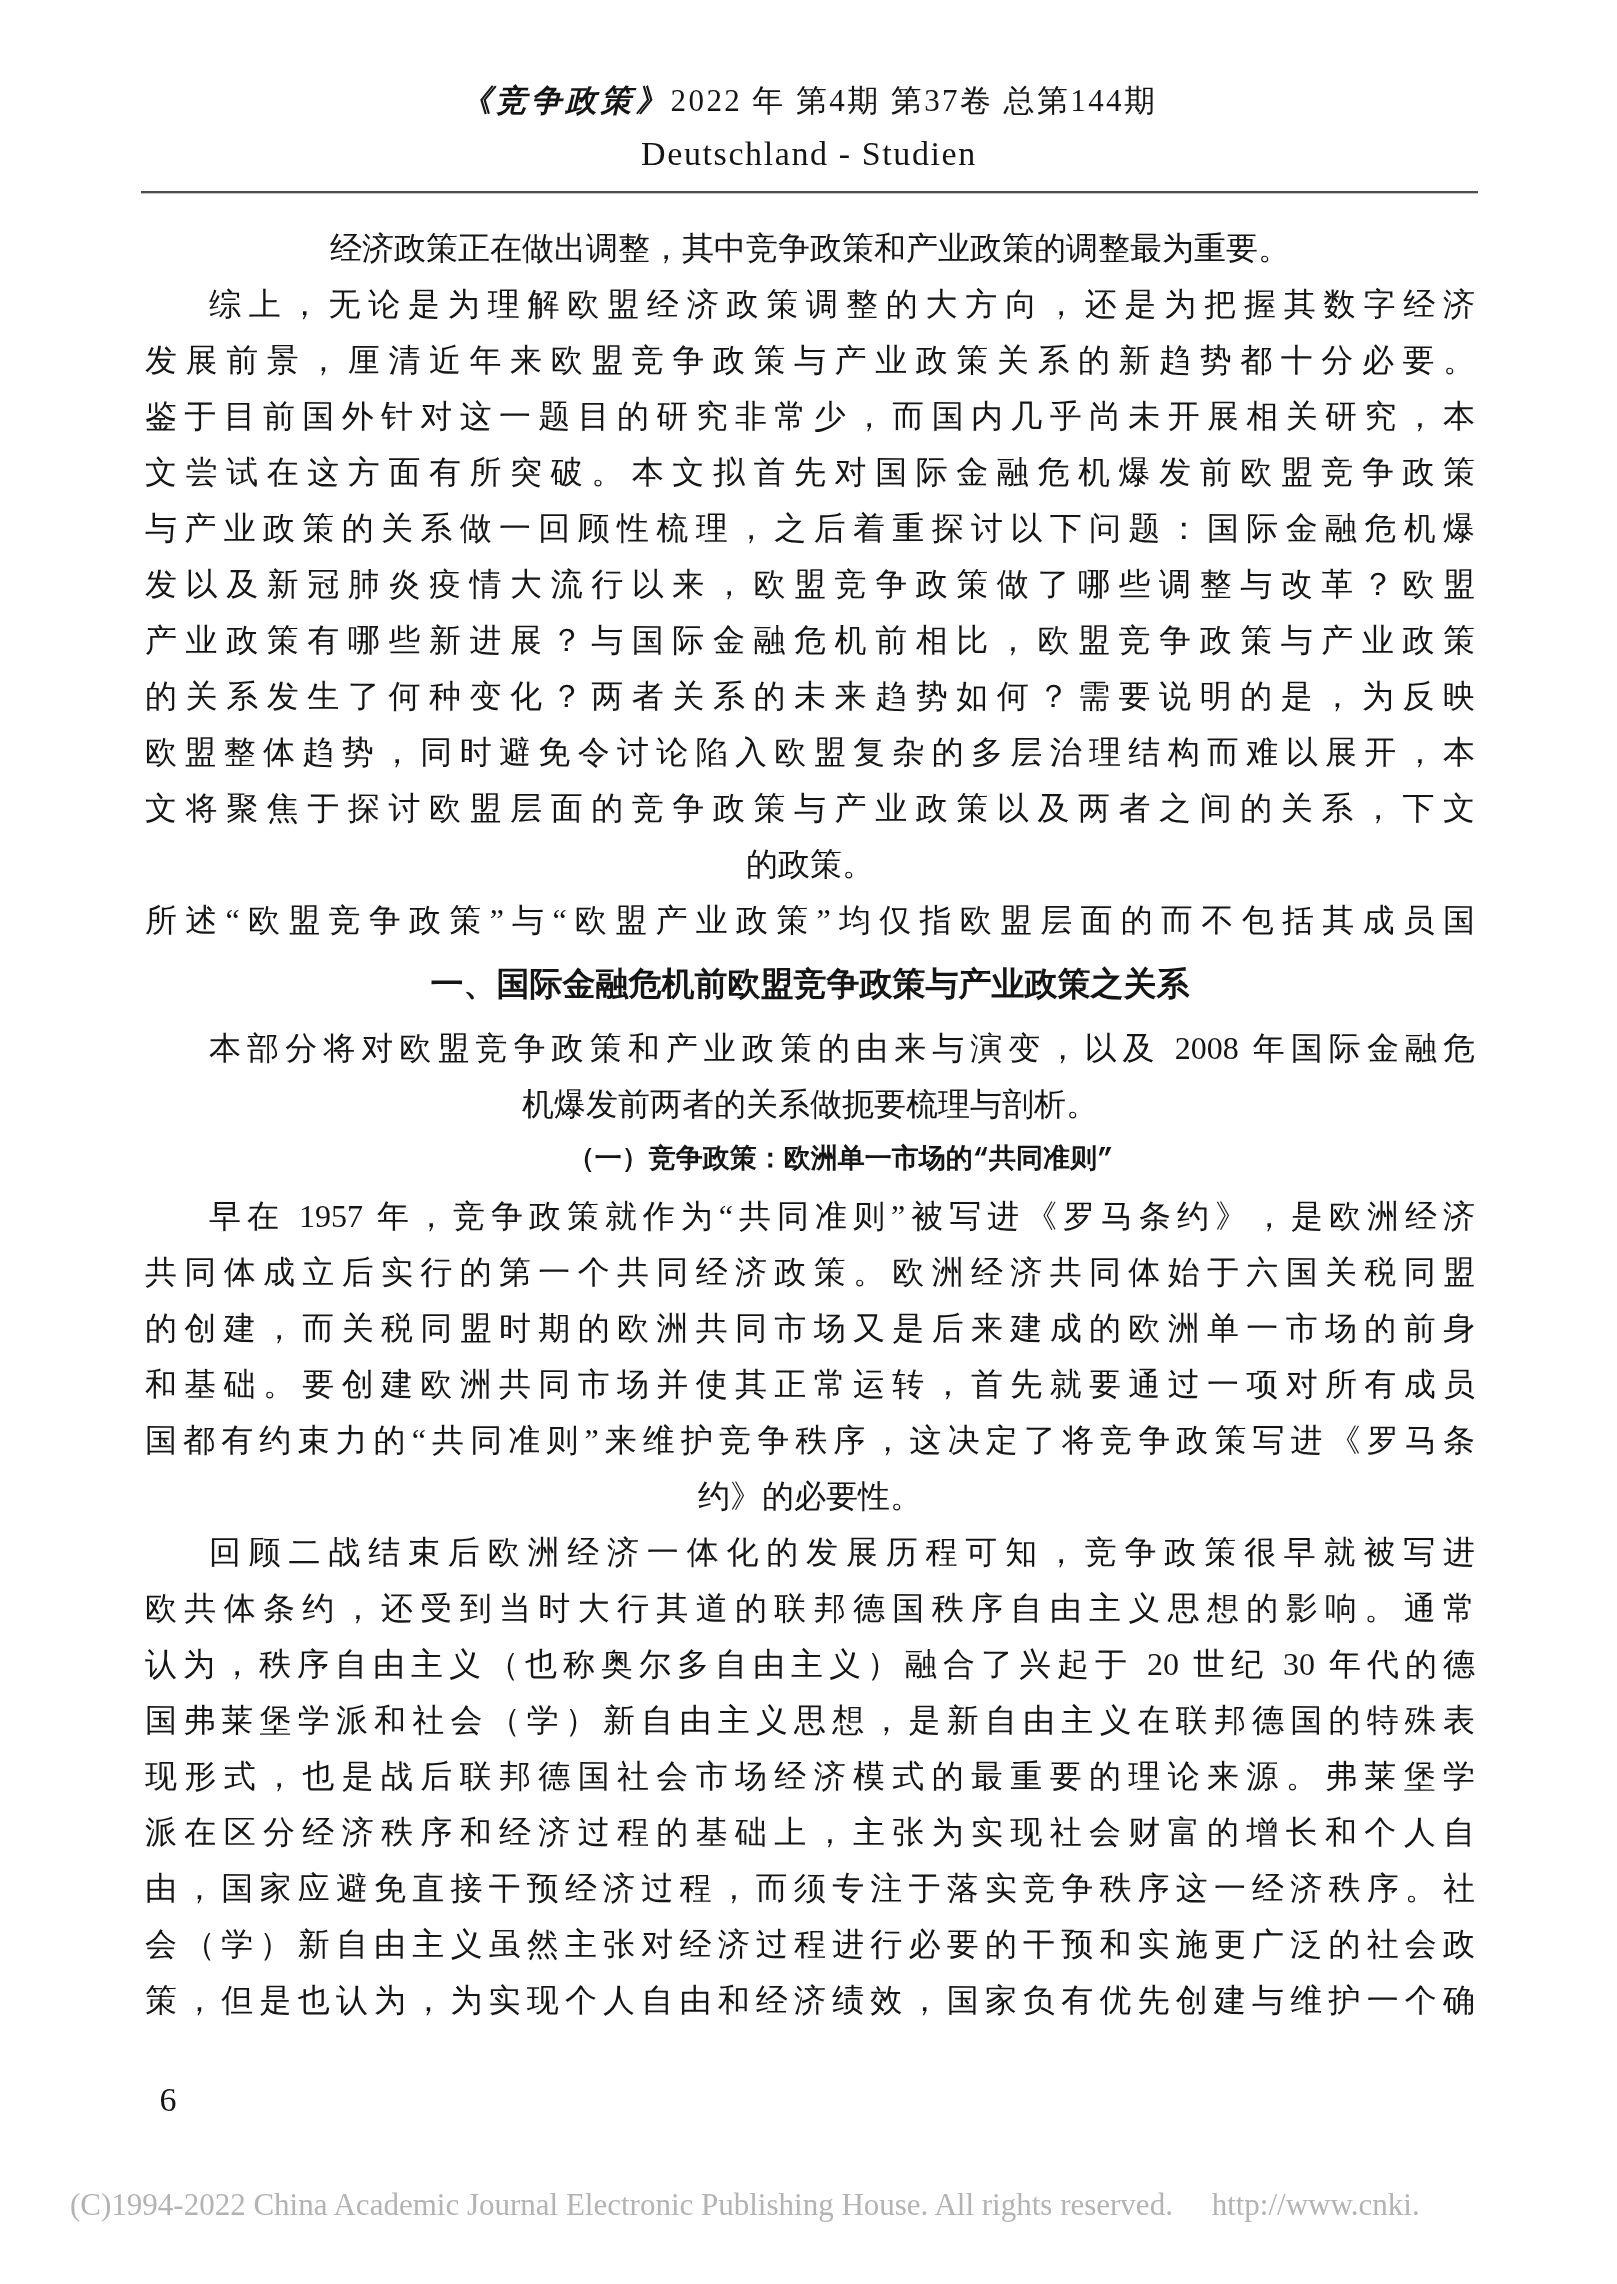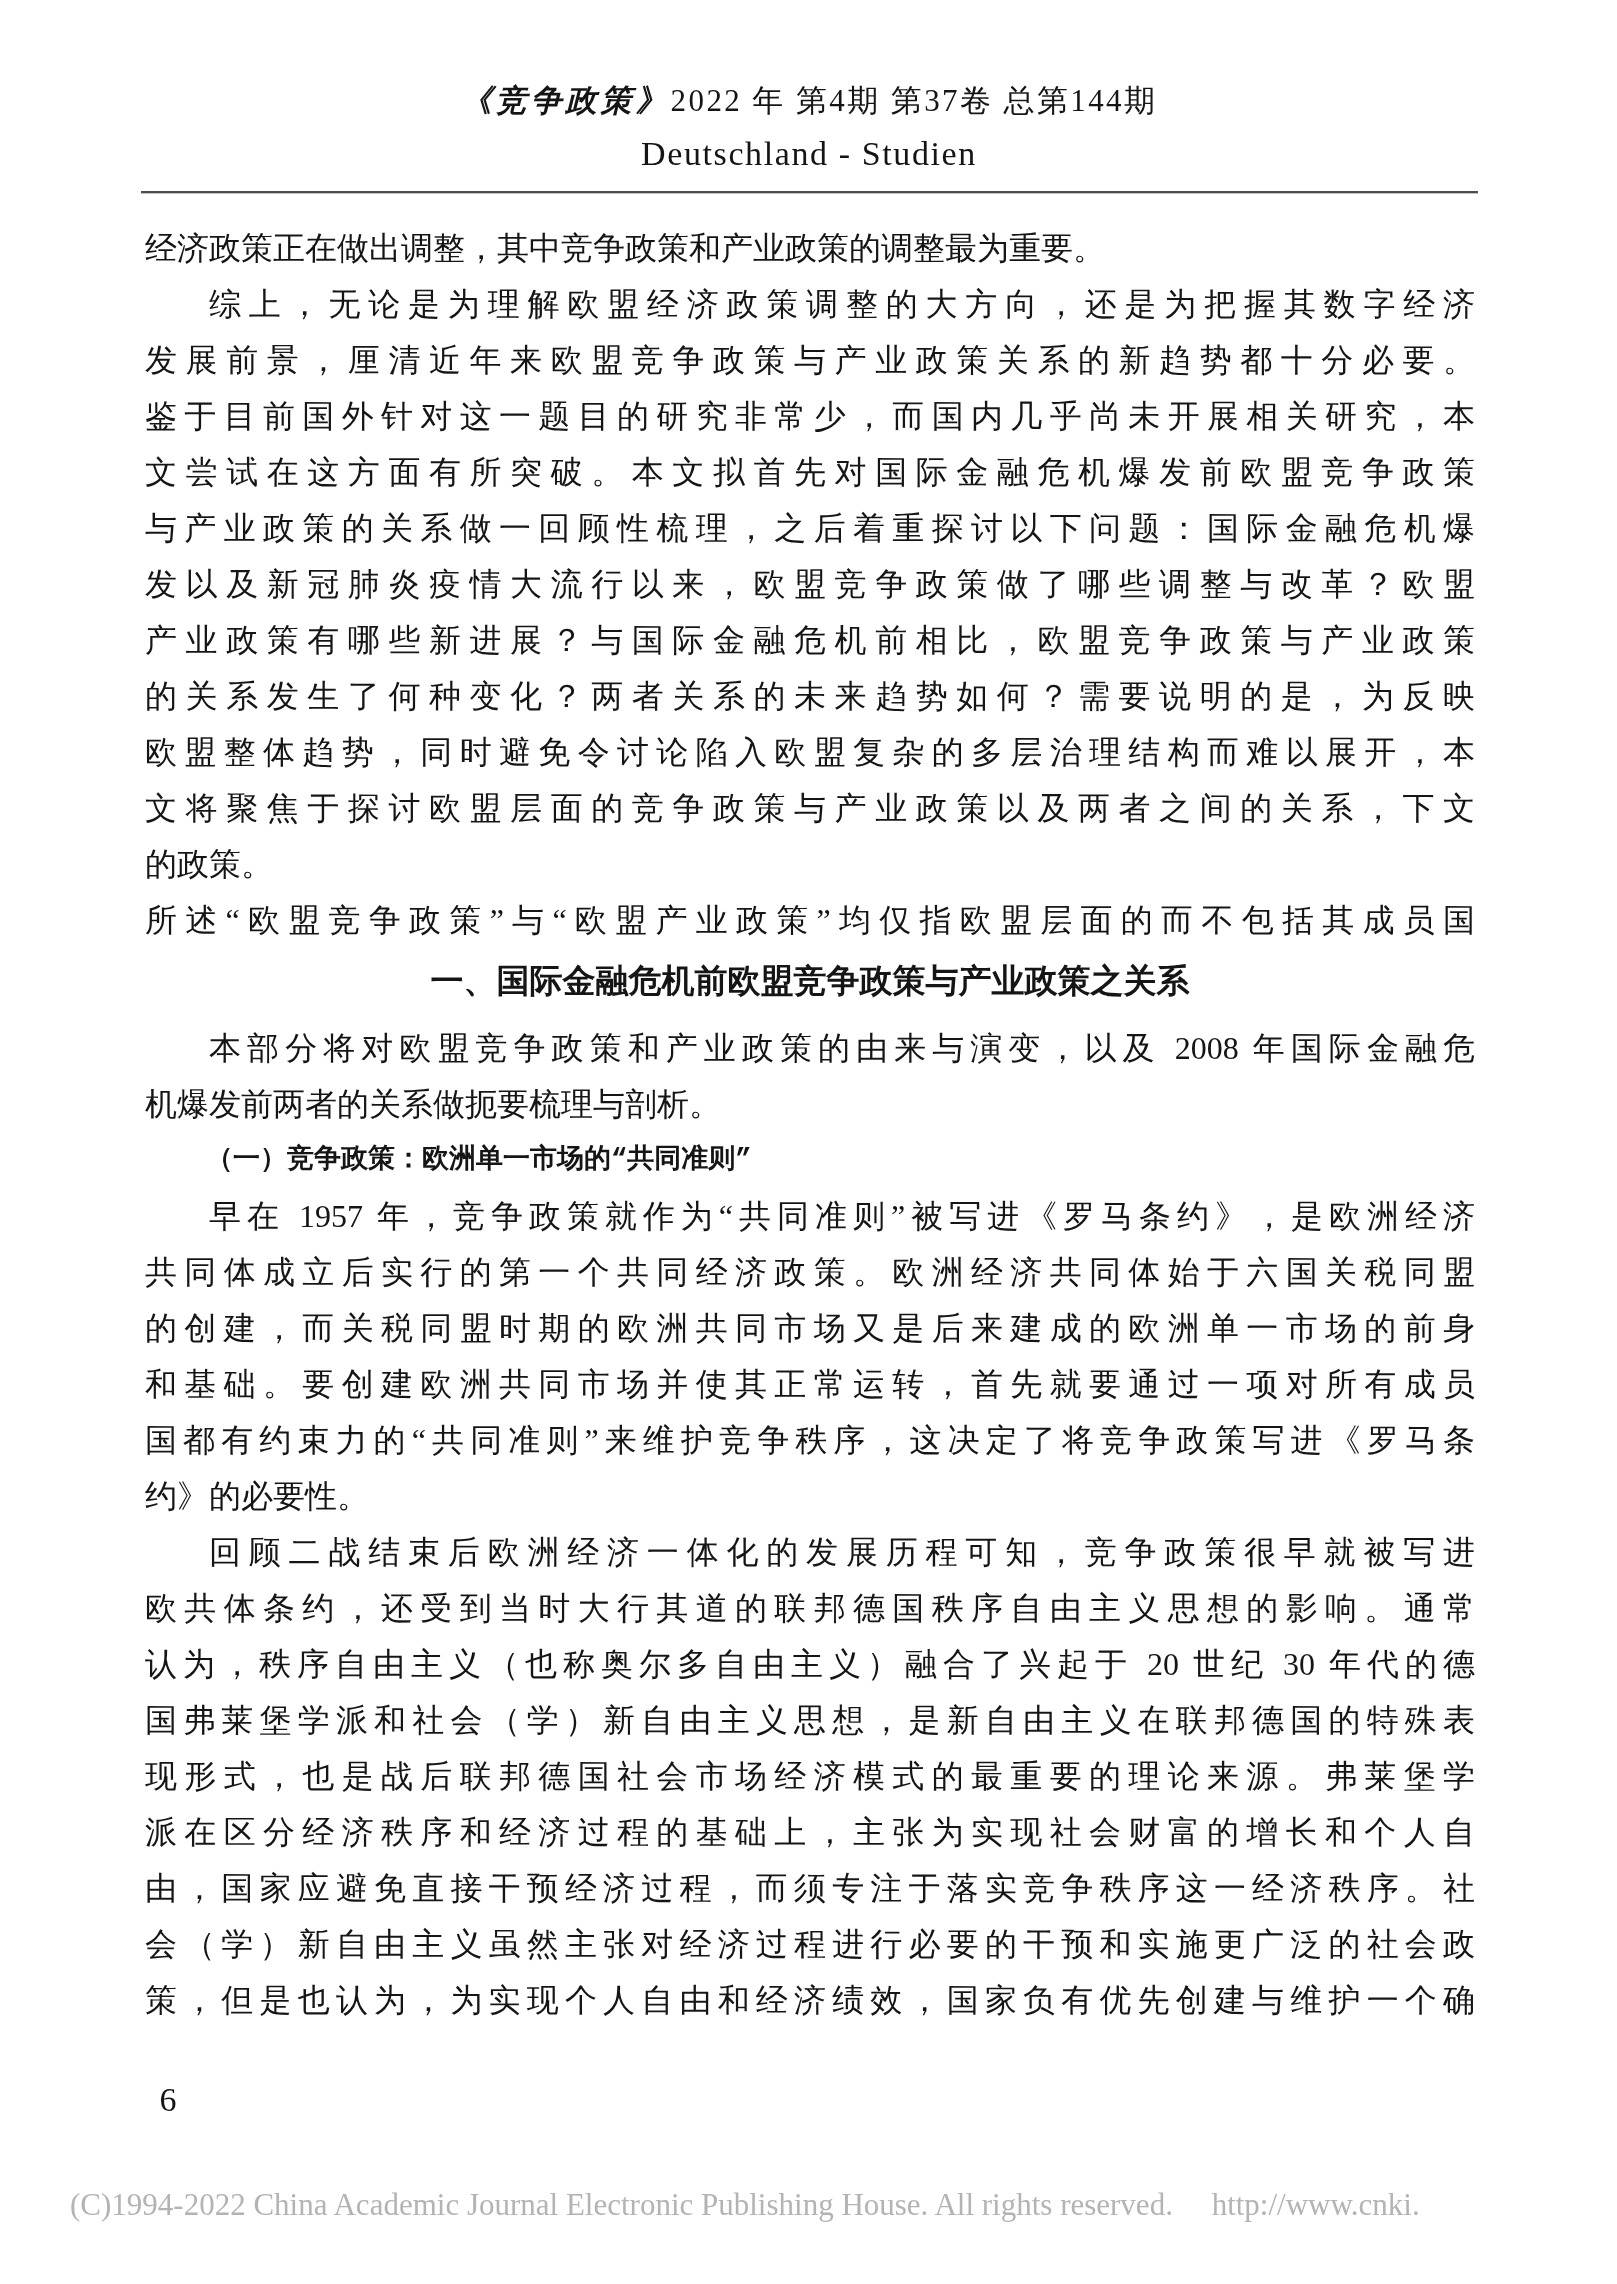--- a/index.html
+++ b/index.html
@@ -45,31 +45,31 @@
     border-bottom: 1.6px solid #c2c2c2;
   }
   
   .content {
     margin: 26px 143px 0 145px;
     font-size: 32px;
   }
   .block { margin: 0; }
   .line {
     line-height: 56px;
-    text-align: left;
+    text-align: center;
   }
   .line.fill {
     text-align: justify;
     text-align-last: justify;
     text-justify: inter-character;
   }
   .line.indent { text-indent: 64px; }
   .heading1 { margin: 8px 0; }
   .heading1 .line {
-    font-family: Liberation Mono, monospace;
+    font-family: Liberation Serif, serif;
     font-weight: bold;
     font-size: 33px;
     text-align: center;
   }
   .heading2 .line {
     font-family: Liberation Mono, monospace;
     font-weight: bold;
     font-size: 27px;
     text-indent: 61px;
   }

